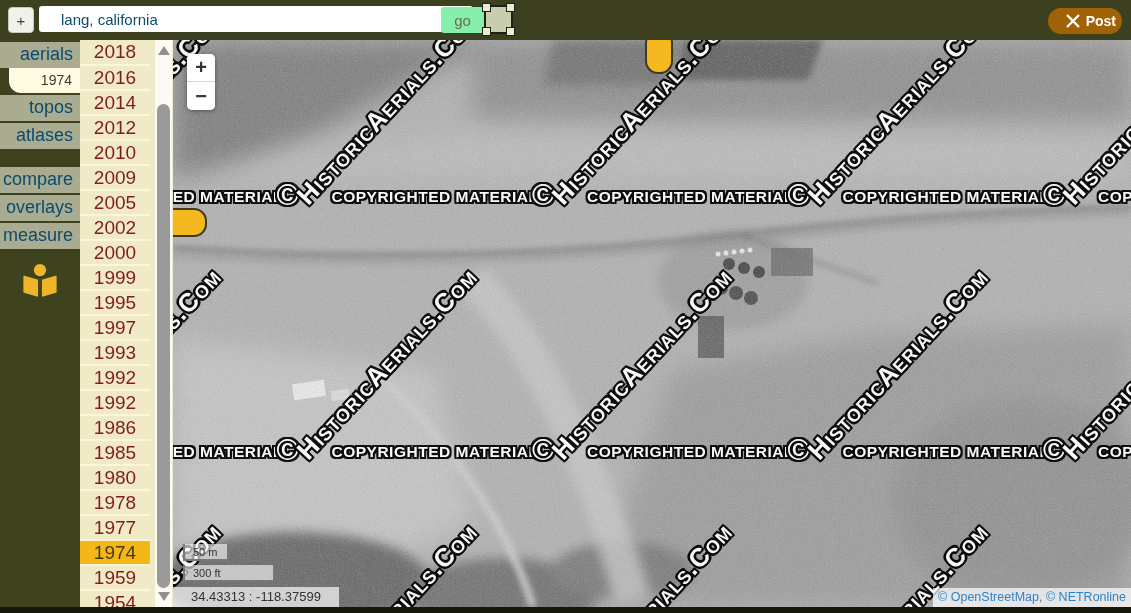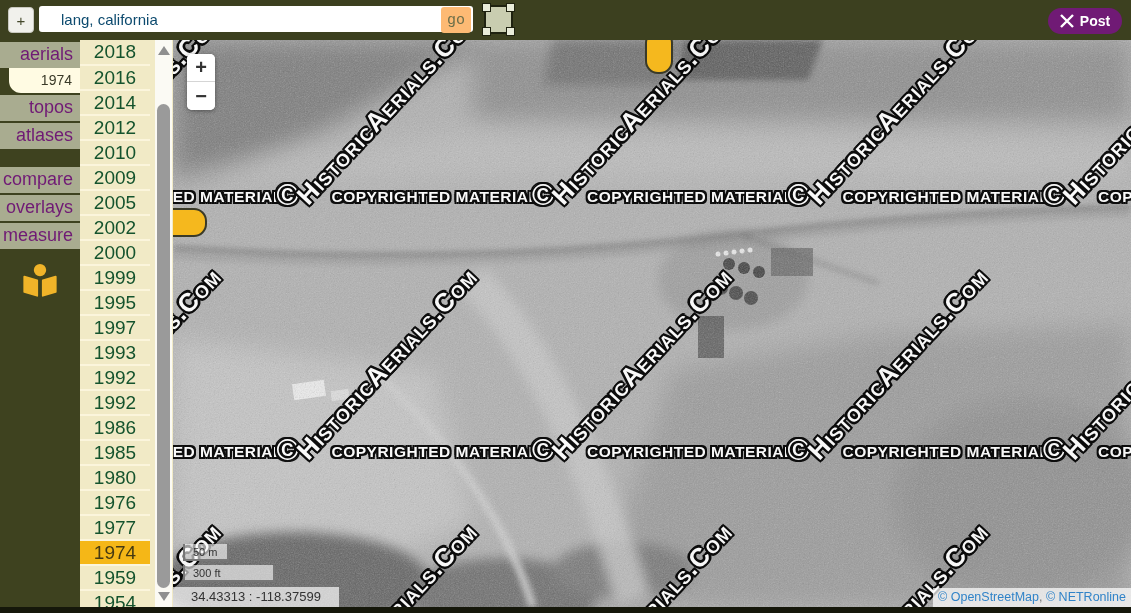--- a/index.html
+++ b/index.html
@@ -4,44 +4,44 @@
 <style>
   html,body{margin:0;padding:0;background:#3e421f;}
   body{width:1131px;height:613px;position:relative;overflow:hidden;
        font-family:"Liberation Sans",sans-serif;}
   
   .header{position:absolute;left:0;top:0;width:1131px;height:40px;background:#3c401f;z-index:20;}
   .collapse-btn{position:absolute;left:8px;top:7px;width:26px;height:26px;background:#f1f1ec;
      border:1px solid #c9c9c0;border-radius:4px;font-size:15px;color:#44482a;line-height:24px;text-align:center;}
   .search-input{position:absolute;left:39px;top:6px;width:390px;height:26px;border:none;border-radius:3px;
      background:#fff;padding:0 22px;font-size:15px;color:#0c4a6e;font-family:"Liberation Sans",sans-serif;outline:none;}
-  .go-btn{position:absolute;left:441px;top:7px;width:30px;height:26px;background:#fdba74;border:none;
-     border-radius:3px;font-size:15px;color:#6b6e49;font-family:Liberation Mono, monospace;}
+  .go-btn{position:absolute;left:441px;top:7px;width:43px;height:26px;background:#86efac;border:none;
+     border-radius:3px;font-size:15px;color:#6b6e49;font-family:Liberation Sans, sans-serif;}
   .purchase-frame{position:absolute;left:484px;top:5px;width:25px;height:25px;background:#c9cdb0;
      border:2px solid #1f2210;}
   .purchase-frame .corner{position:absolute;width:7px;height:7px;background:#e9ecd9;border:1px solid #1f2210;}
   .corner.tl{left:-4px;top:-4px}.corner.tr{right:-4px;top:-4px}.corner.bl{left:-4px;bottom:-4px}.corner.br{right:-4px;bottom:-4px}
   .purchase-text{position:absolute;left:522px;top:11px;font-size:17px;color:#ccd0a8;white-space:nowrap;}
   .purchase-text b{color:#ece7b0;font-weight:bold;}
   .purchase-text .arrow{color:#ece7b0;}
-  .post-btn{position:absolute;left:1048px;top:8px;width:74px;height:26px;background:#701a75;border:none;
-     border-radius:14px;color:#fff;display:flex;align-items:center;justify-content:center;gap:6px;
+  .post-btn{position:absolute;left:1048px;top:8px;width:74px;height:26px;background:#a16207;border:none;
+     border-radius:14px;color:#fff;display:flex;align-items:center;justify-content:flex-end;gap:6px;
      font-size:14px;font-weight:bold;font-family:"Liberation Sans",sans-serif;}
   
   .sidebar{position:absolute;left:0;top:40px;width:80px;height:567px;background:#3e421f;z-index:15;}
-  .side-item{background:#a9ac90;color:#701a75;font-size:18px;text-align:right;
+  .side-item{background:#a9ac90;color:#0c4a6e;font-size:18px;text-align:right;
      padding:2px 7px 3px 0;margin-top:2px;}
   .year-flag{background:#fffbe3;color:#3a3a28;font-size:14px;text-align:right;
      padding:4px 8px 5px 0;margin:0 0 2px 9px;border-radius:0 0 0 12px;}
   .side-gap{height:16px;}
   .legend-wrap{margin-top:14px;text-align:center;}
   
   .years-pane{position:absolute;left:80px;top:40px;width:93px;height:567px;background:#f1eac6;z-index:15;overflow:hidden;}
   .year-list{position:absolute;left:0;top:-1px;width:70px;}
-  .year-row{height:23px;border-top:2px solid #fbf5dc;font-size:19px;color:#14532d;
+  .year-row{height:23px;border-top:2px solid #fbf5dc;font-size:19px;color:#7f1d1d;
      text-align:center;line-height:23px;}
   .year-row:first-child{border-top:none;height:25px;line-height:25px;}
   .year-row.selected{background:#f5b717;color:#463a12;}
   .vscrollbar{position:absolute;right:1px;top:0;width:17px;height:567px;background:#fbfaf4;}
   .scroll-up{position:absolute;left:3px;top:6px;width:0;height:0;border-left:6px solid transparent;
      border-right:6px solid transparent;border-bottom:9px solid #8f8f8f;}
   .scroll-down{position:absolute;left:3px;bottom:6px;width:0;height:0;border-left:6px solid transparent;
      border-right:6px solid transparent;border-top:9px solid #8f8f8f;}
   .scroll-thumb{position:absolute;left:2px;top:64px;width:13px;height:484px;background:#9a9a9a;border-radius:7px;}
   
@@ -129,21 +129,21 @@
       <div class="year-row">2000</div>
       <div class="year-row">1999</div>
       <div class="year-row">1995</div>
       <div class="year-row">1997</div>
       <div class="year-row">1993</div>
       <div class="year-row">1992</div>
       <div class="year-row">1992</div>
       <div class="year-row">1986</div>
       <div class="year-row">1985</div>
       <div class="year-row">1980</div>
-      <div class="year-row">1976</div>
+      <div class="year-row">1978</div>
       <div class="year-row">1977</div>
       <div class="year-row selected">1974</div>
       <div class="year-row">1959</div>
       <div class="year-row">1954</div>
     </div>
   <div class="vscrollbar">
     <div class="scroll-up"></div>
     <div class="scroll-thumb"></div>
     <div class="scroll-down"></div>
   </div>

